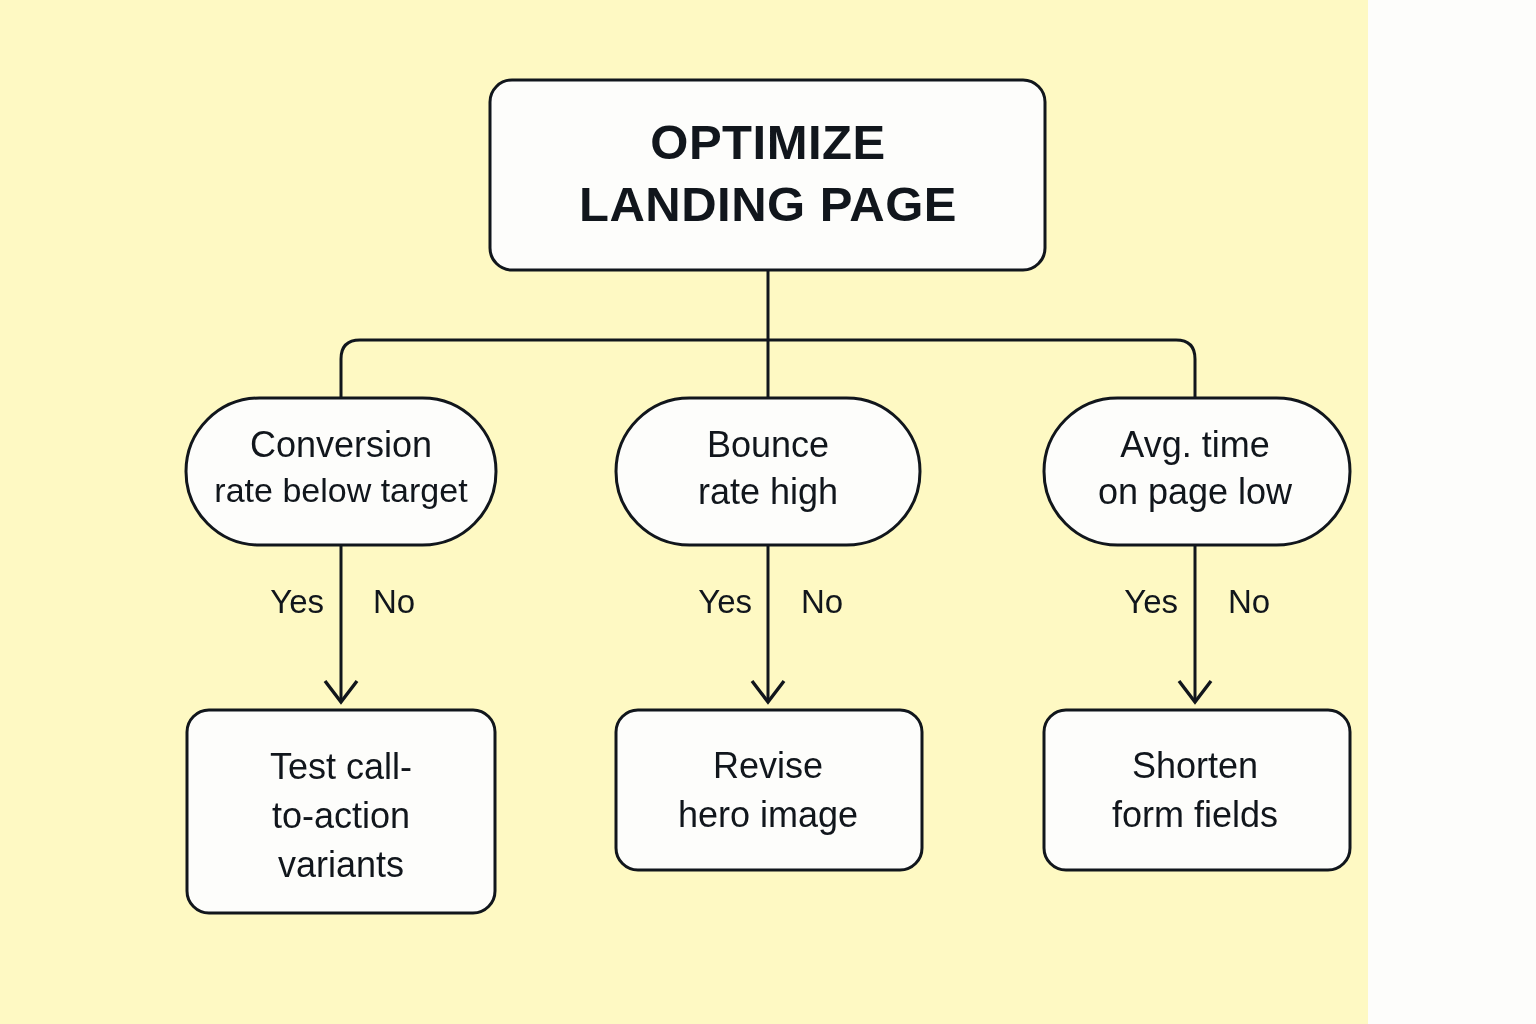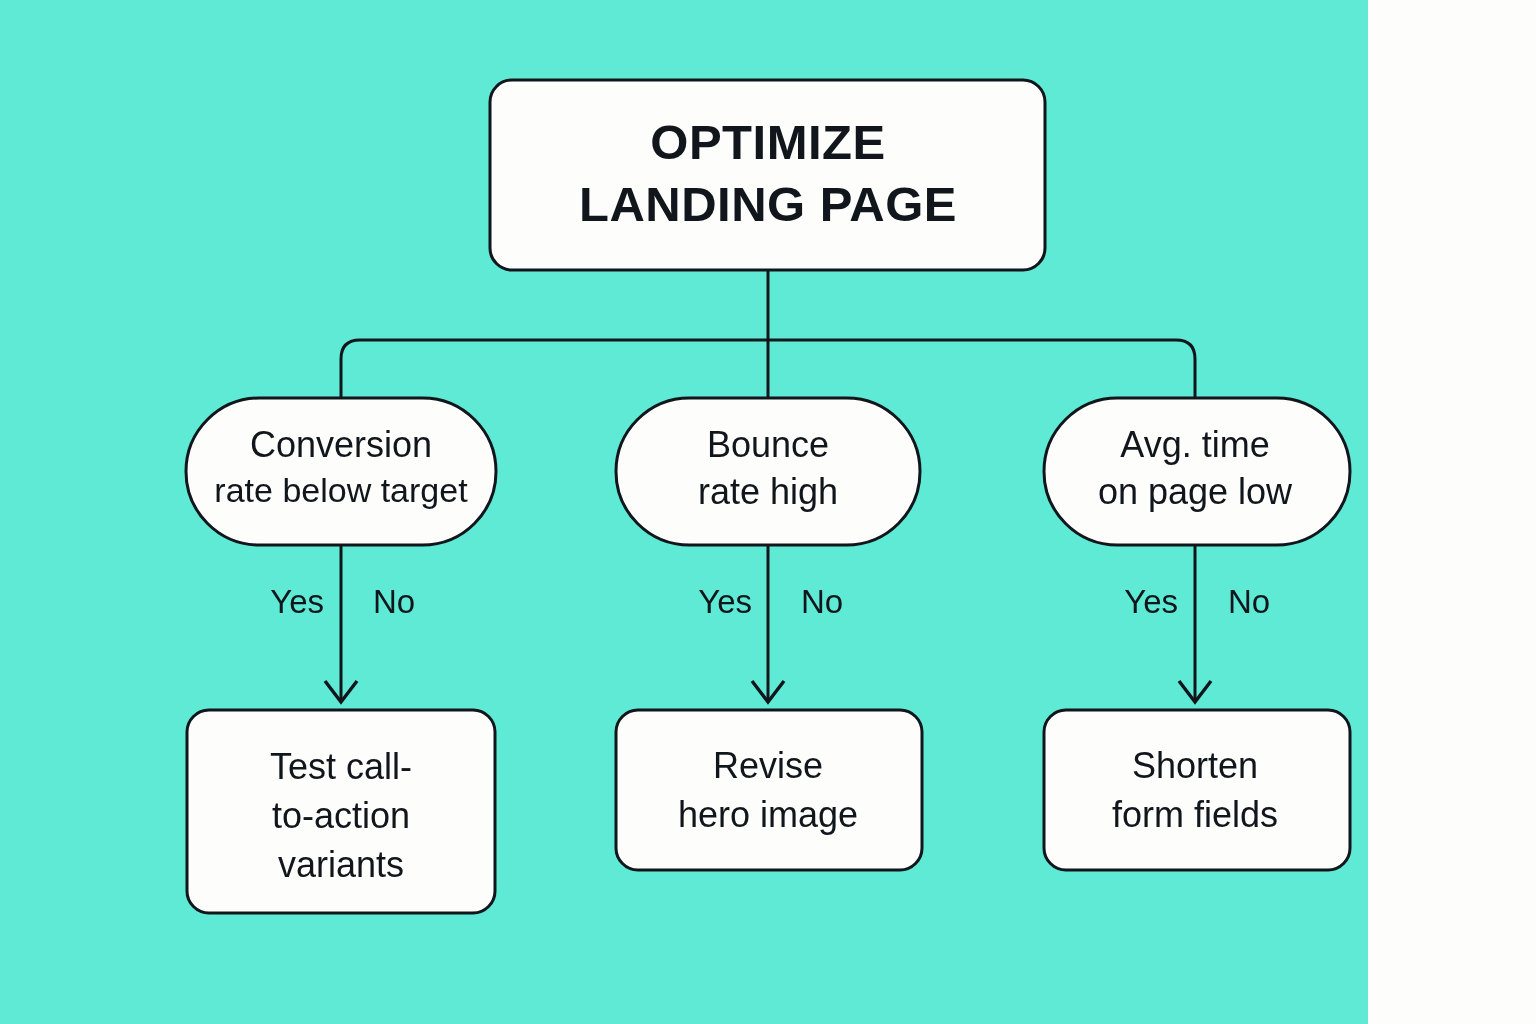--- a/index.html
+++ b/index.html
@@ -11,21 +11,21 @@
     width: 1536px;
     height: 1024px;
     background: #fdfdfb;
     font-family: "Liberation Sans", sans-serif;
     overflow: hidden;
   }
   #flowchart-stage {
     position: relative;
     width: 1368px;
     height: 1024px;
-    background: #5eead4;
+    background: #fef9c3;
   }
   #flow-svg {
     position: absolute;
     top: 0;
     left: 0;
     width: 1536px;
     height: 1024px;
     display: block;
   }
   .node-shape {

